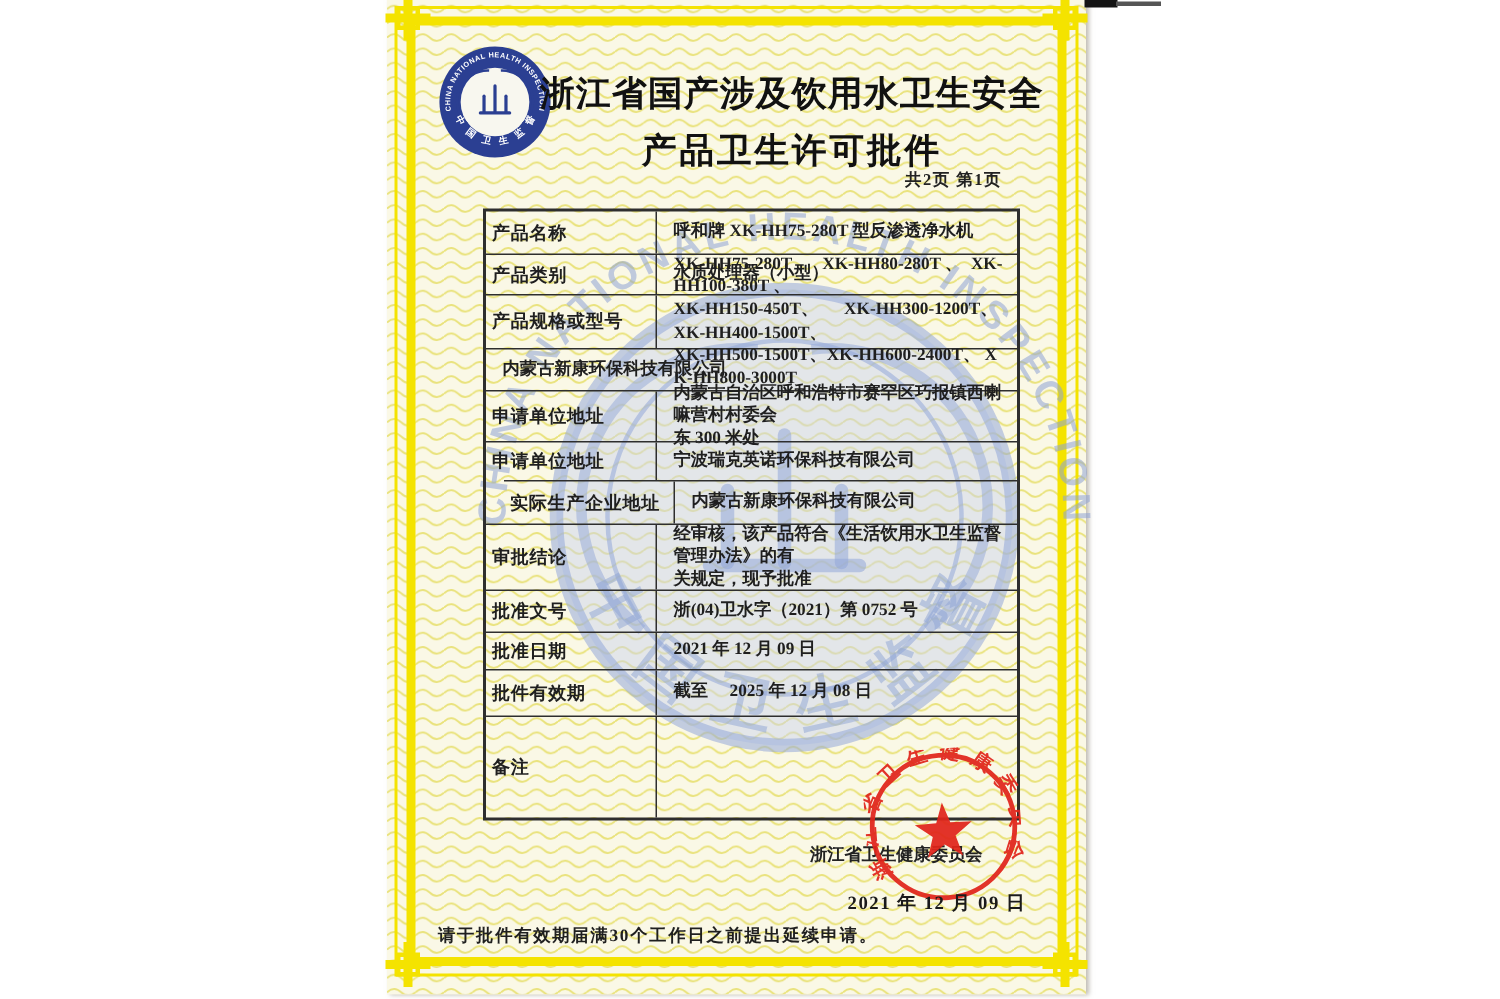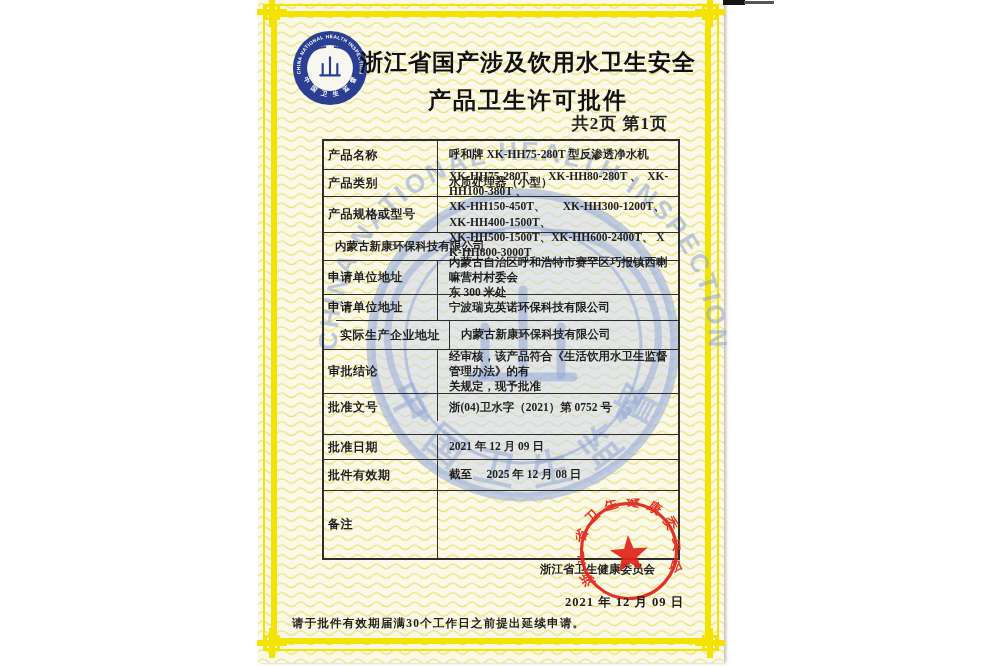--- a/index.html
+++ b/index.html
@@ -33,21 +33,21 @@
 
   .title-block{
     position:absolute;left:70px;top:47px;width:400px;text-align:center;
     font-family:"Liberation Sans","DejaVu Sans",sans-serif;
     font-weight:900;color:#111;
   }
   .title-line1{font-size:23px;letter-spacing:1px;white-space:nowrap;}
   .title-line2{font-size:23px;letter-spacing:2px;margin-top:7px;white-space:nowrap;font-family:Liberation Mono, monospace;}
 
   .page-indicator{
-    position:absolute;right:56px;top:112px;font-size:17px;font-weight:700;color:#222;
+    position:absolute;right:56px;top:112px;font-size:11px;font-weight:700;color:#222;
     letter-spacing:1px;white-space:nowrap;text-align:right;
   }
 
   .doc-table{
     position:absolute;left:64px;top:139px;width:358px;
     border:2px solid #2e2e2e;box-sizing:border-box;background:transparent;
   }
   .t-row{display:flex;box-sizing:border-box;}
   .t-row + .t-row{border-top:1px solid #2e2e2e;}
   .t-label{
@@ -55,21 +55,21 @@
     display:flex;align-items:center;padding-left:4px;
     font-size:12px;font-weight:700;color:#1f1f1f;letter-spacing:.5px;
   }
   .t-value{
     flex:1;display:flex;align-items:center;box-sizing:border-box;
     padding:2px 6px 2px 11px;font-size:11.5px;font-weight:700;color:#1f1f1f;
     line-height:1.32;white-space:pre-wrap;word-break:break-all;
   }
   .r0{height:28px;} .r1{height:27px;} .r2{height:36px;} .r3{height:28px;}
   .r4{height:34px;} .r5{height:26px;} .r6{height:29px;margin-left:12px;} .r7{height:44px;}
-  .r8{height:28px;} .r9{height:25px;margin-top:13px;} .r10{height:31px;} .r11{height:68px;}
+  .r8{height:28px;} .r9{height:25px;} .r10{height:31px;} .r11{height:68px;}
   .r11 .t-label{align-items:center;}
 
   .issuer{
     position:absolute;left:282px;top:562px;font-size:11.5px;font-weight:700;color:#222;
     white-space:nowrap;
   }
   .issue-date{
     position:absolute;left:307px;top:594px;font-size:12.5px;font-weight:700;color:#1a1a1a;
     white-space:nowrap;letter-spacing:1px;
   }

